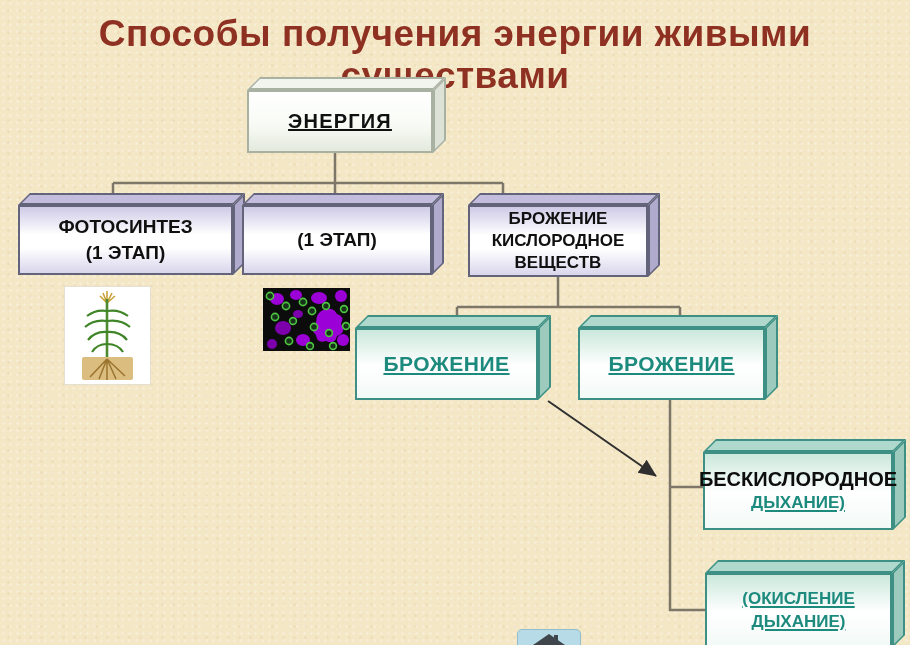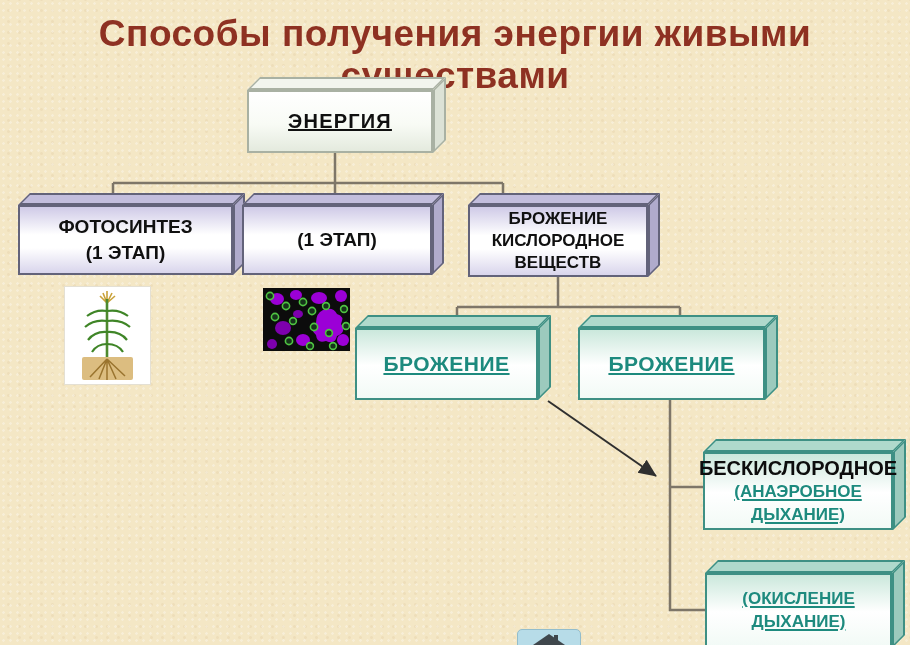--- a/index.html
+++ b/index.html
@@ -192,21 +192,20 @@
     <div class="face front">
       <span class="link">БРОЖЕНИЕ</span>
     </div>
   </div>
 
   <div class="cube teal sub" style="left:703px; top:452px; width:190px; height:78px;">
     <div class="face top"></div>
     <div class="face side"></div>
     <div class="face front">
       <span class="sub-title">БЕСКИСЛОРОДНОЕ</span>
-      <span class="link">(АНАЭРОБНОЕ</span>
       <span class="link">ДЫХАНИЕ)</span>
     </div>
   </div>
 
   <div class="cube teal sub" style="left:705px; top:573px; width:187px; height:75px;">
     <div class="face top"></div>
     <div class="face side"></div>
     <div class="face front">
       <span class="link">(ОКИСЛЕНИЕ</span>
       <span class="link">ДЫХАНИЕ)</span>

